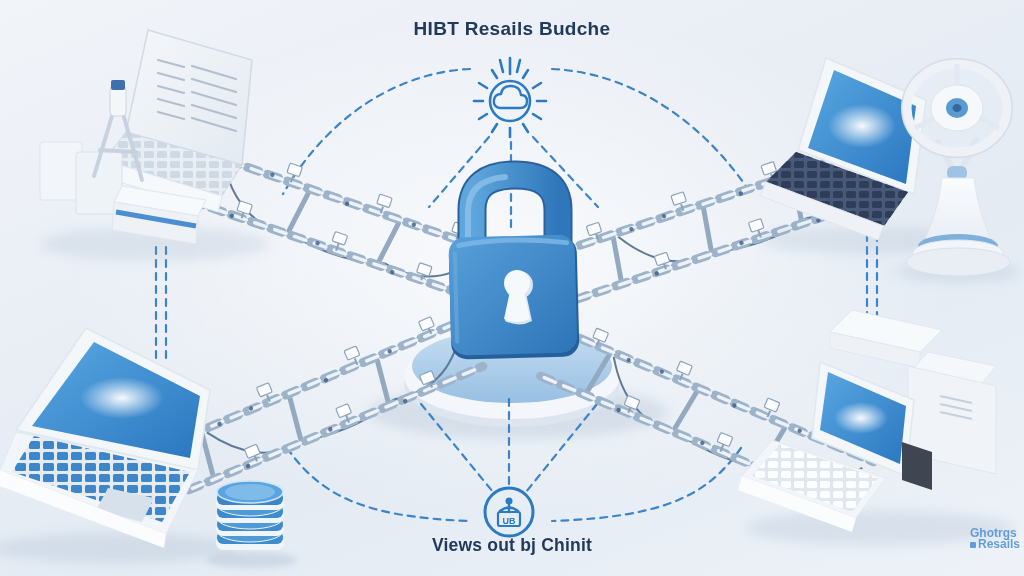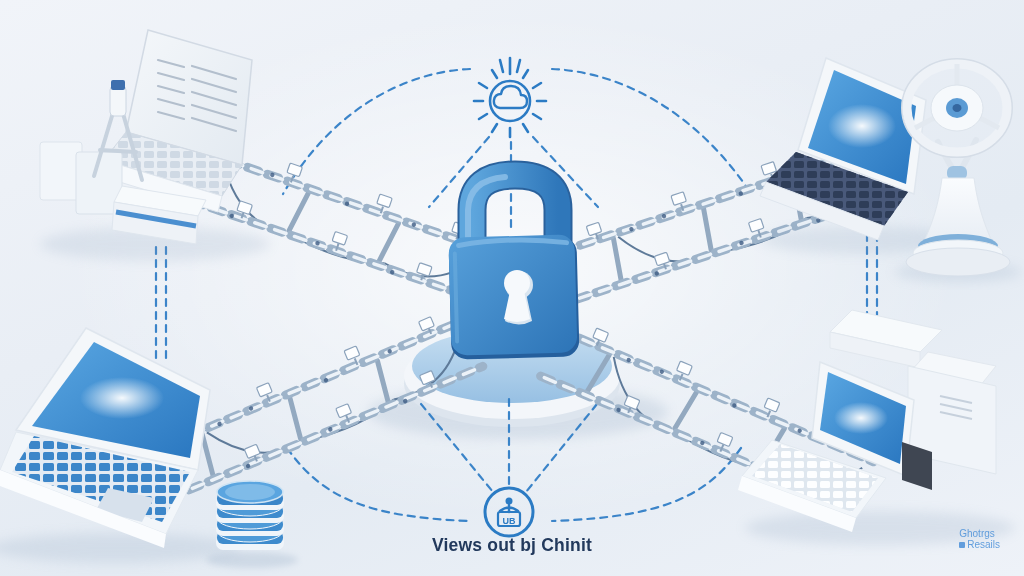--- a/index.html
+++ b/index.html
@@ -13,22 +13,22 @@
   .scene-svg{position:absolute;left:0;top:0;}
   .title{
     position:absolute;left:0;top:18px;width:100%;text-align:center;
     font-size:19px;font-weight:700;letter-spacing:.3px;color:var(--navy,#22395c);
   }
   .caption{
     position:absolute;left:0;top:535px;width:100%;text-align:center;
     font-size:17.5px;font-weight:700;letter-spacing:.2px;color:var(--navy,#22395c);
   }
   .watermark{
-    position:absolute;right:24px;top:528px;font-size:10px;line-height:11px;
-    color:var(--watermark-blue,#4a90d9);font-weight:400;text-align:left;opacity:.85;
+    position:absolute;right:4px;top:528px;font-size:12px;line-height:11px;
+    color:var(--watermark-blue,#4a90d9);font-weight:700;text-align:left;opacity:.85;
     filter:blur(.2px);
   }
   .watermark .sq{display:inline-block;width:6px;height:6px;margin-right:2px;
     background:var(--watermark-blue,#4a90d9);vertical-align:middle;border-radius:1px;}
   .dash{fill:none;stroke:var(--accent,#2b7bc4);stroke-width:2.2;
     stroke-dasharray:7 6;stroke-linecap:round;opacity:.92;}
   .icon-stroke{fill:none;stroke:var(--accent,#2b7bc4);stroke-linecap:round;stroke-linejoin:round;}
 </style>
 </head>
 <body>
@@ -324,19 +324,20 @@
 
   <g>
     <circle cx="509" cy="512" r="24" class="icon-stroke" stroke-width="3"></circle>
     <circle cx="509" cy="501" r="3.5" fill="var(--accent,#2b7bc4)"></circle>
     <path d="M 500 511 Q 509 504 518 511 M 509 505 L 509 512" class="icon-stroke" stroke-width="2.5"></path>
     <rect x="498" y="512" width="22" height="14" rx="2" class="icon-stroke" stroke-width="2.2"></rect>
     <text x="509" y="523.5" font-family="Liberation Sans, sans-serif" font-size="9" font-weight="700" fill="var(--accent,#2b7bc4)" text-anchor="middle">UB</text>
   </g>
 </svg>
 
+<div class="title">HIBT Resails Budche</div>
 <div class="caption">Views out bj Chinit</div>
 <div class="watermark">
   <div>Ghotrgs</div>
   <div><span class="sq"></span><span>Resails</span></div>
 </div>
 
 </div>
 
 </body></html>

